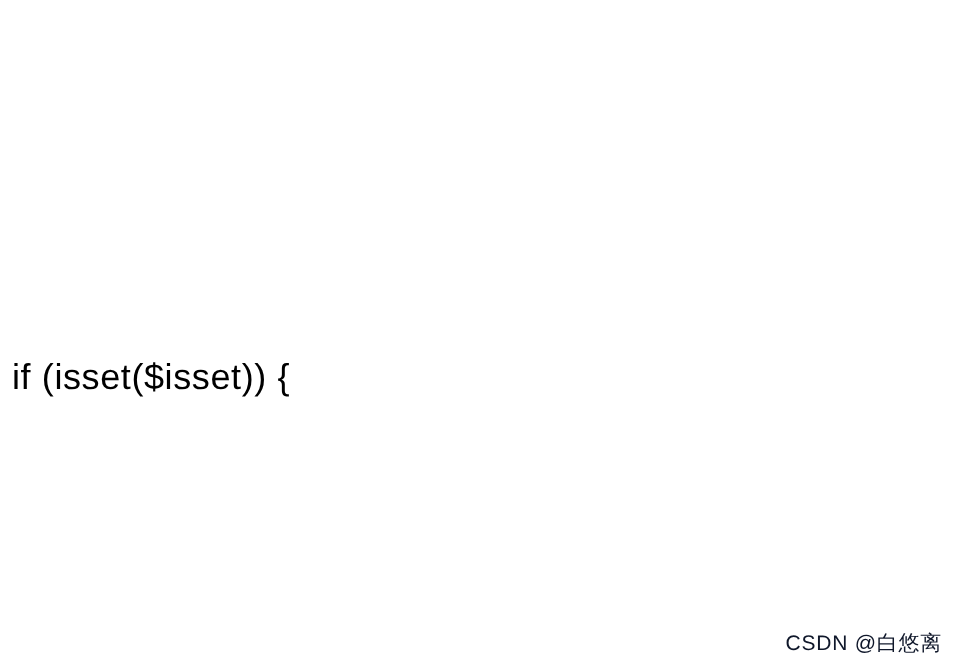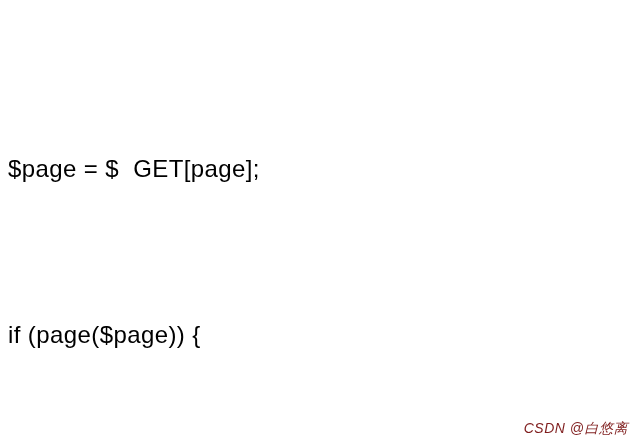--- a/index.html
+++ b/index.html
@@ -26,32 +26,30 @@
   .code-line {
     min-height: 27.7px;
   }
   .watermark {
     position: absolute;
     right: 8px;
     bottom: 10px;
     font-family: "Liberation Sans", sans-serif;
     font-size: 14px;
     letter-spacing: 0.5px;
-    color: #7f1d1d;
-    font-style: italic;
+    color: #0f172a;
   }
 </style>
 </head>
 <body>
 
 <div class="code-block">
   <div class="code-line"></div>
-  <div class="code-line">$page = $  GET[page];</div>
   <div class="code-line"></div>
-  <div class="code-line">if (page($page)) {</div>
+  <div class="code-line">if (isset($isset)) {</div>
   
   
   
   
   
   
   
   
   
   

